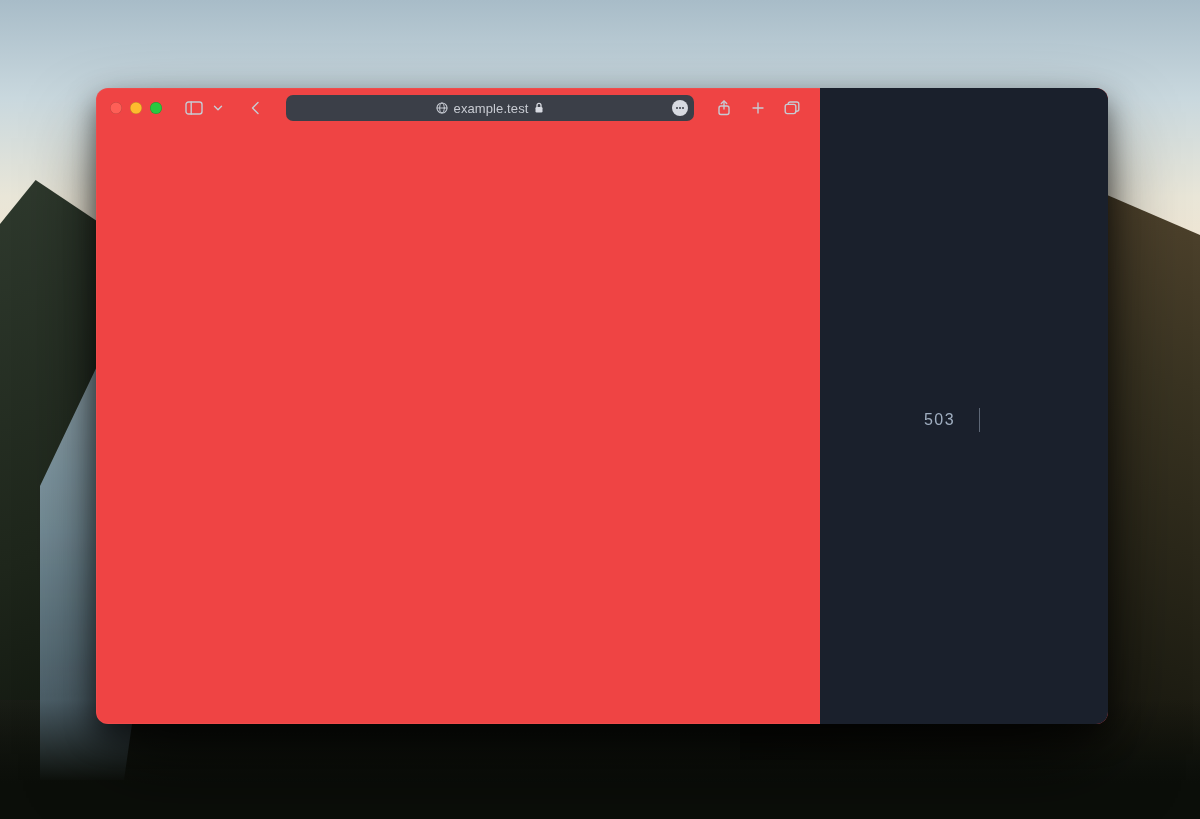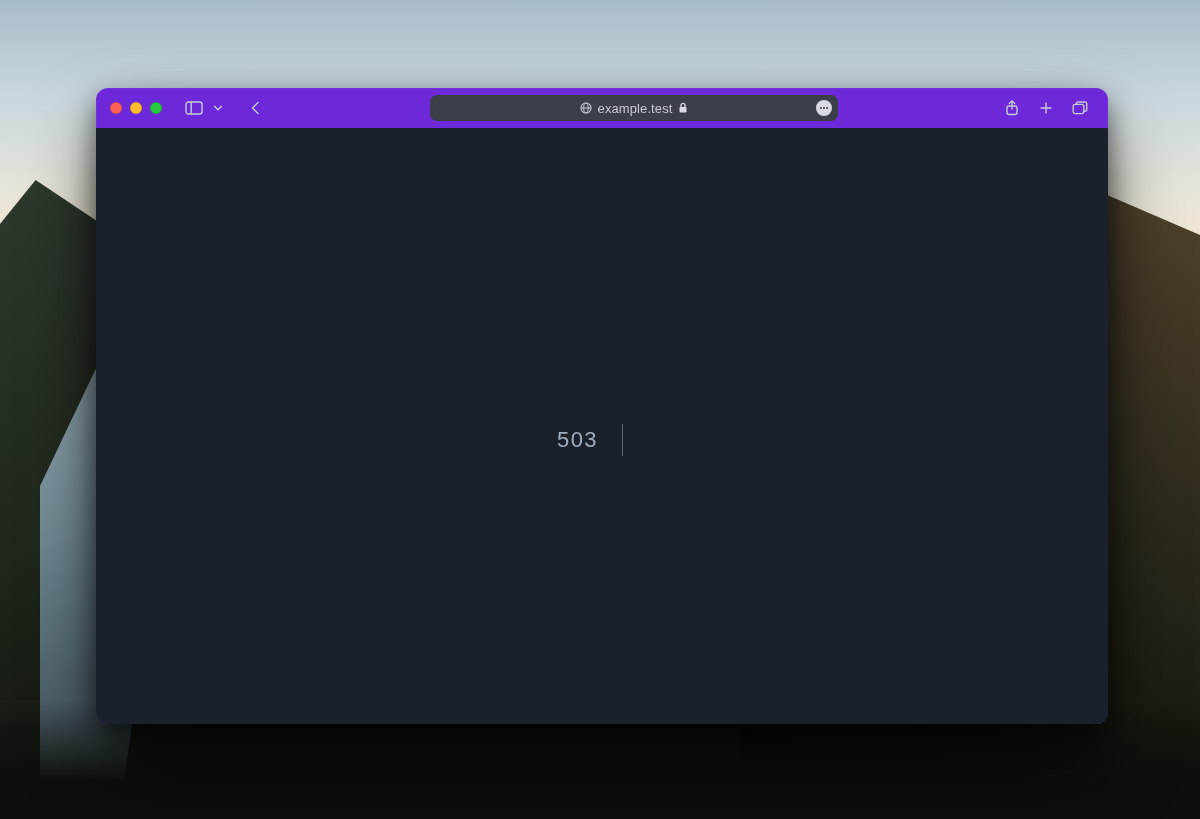--- a/index.html
+++ b/index.html
@@ -45,28 +45,28 @@
   .wp-front {
     position:absolute; left:0; right:0; bottom:0; height:120px;
     background: linear-gradient(180deg, rgba(12,15,10,0) 0%, #0b0e09 70%);
   }
 
   
   .window {
     position:absolute;
     left:96px; top:88px;
     width:1012px; height:636px;
-    background:#6d28d9;
+    background:#ef4444;
     border-radius:12px;
     box-shadow:
       0 40px 80px -10px rgba(0,0,0,.75),
       0 12px 28px rgba(0,0,0,.55),
       0 0 0 1px rgba(255,255,255,.04) inset;
     overflow:hidden;
-    display:flex; flex-direction:column;
+    display:flex; 
   }
 
   .toolbar {
     height:40px;
     display:flex; align-items:center;
     padding:0 14px;
     gap:8px;
     color:#c7cbd3;
   }
 
@@ -116,21 +116,21 @@
 
   
   .content {
     flex:1 1 auto;
     background:#1a202c;
     display:flex; align-items:center; justify-content:center;
   }
   .error {
     display:flex; align-items:flex-end; justify-content:center;
     color:#a0aec0;
-    font-size:22px;
+    font-size:16px;
     letter-spacing:1.5px;
     text-transform:uppercase;
     margin-top:28px;
   }
   .error .code {
     padding:3px 24px 3px 0;
     border-right:1px solid rgba(160,174,192,.5);
     margin-right:24px;
     font-variant-numeric: tabular-nums;
   }

